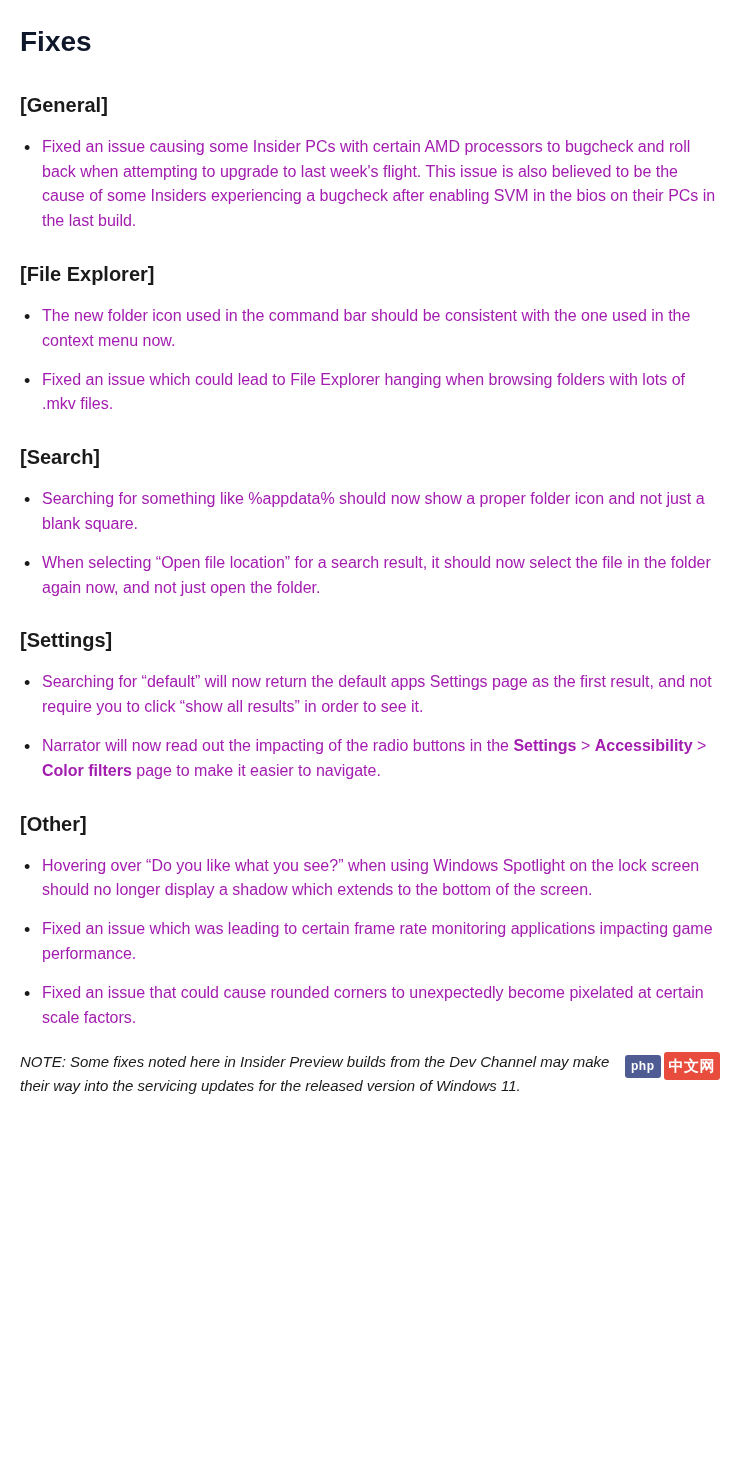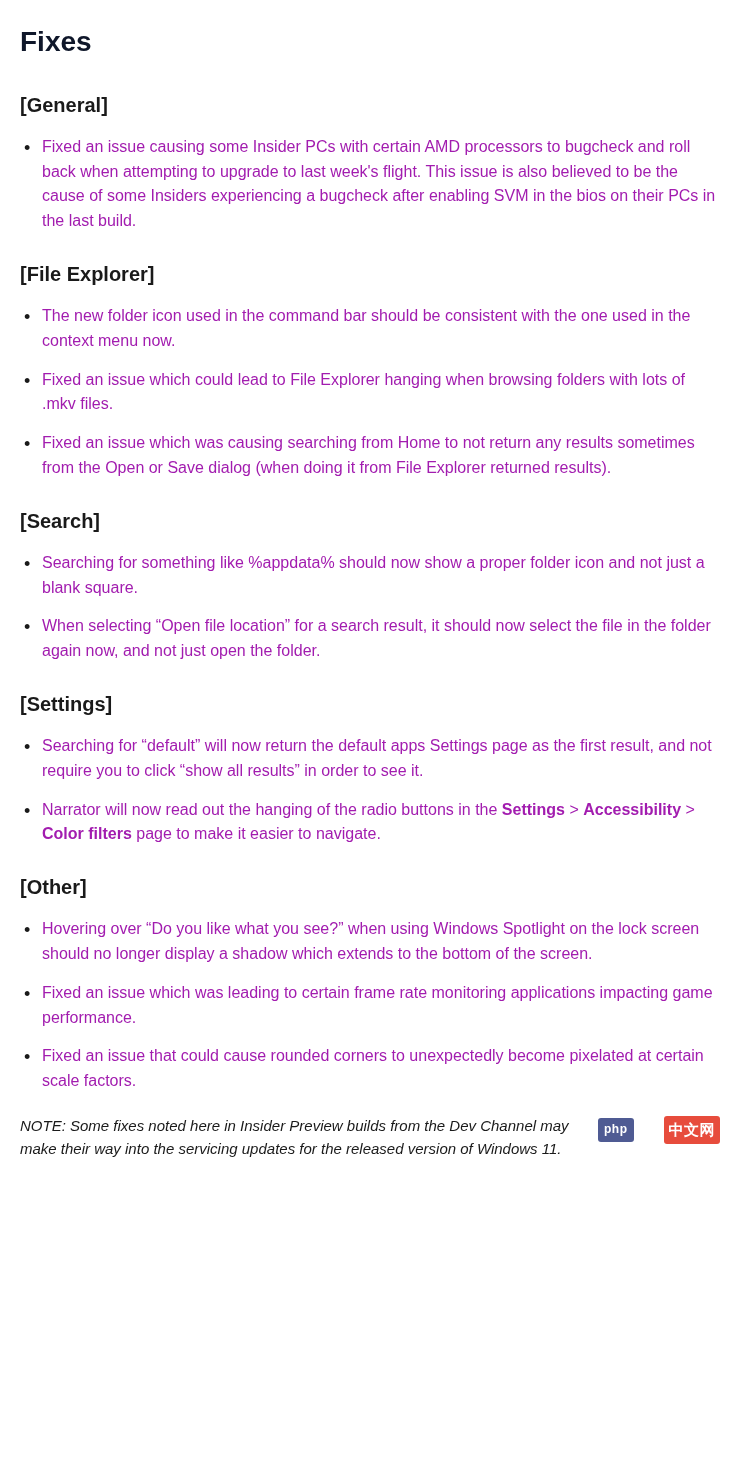--- a/index.html
+++ b/index.html
@@ -75,21 +75,20 @@
       line-height: 1.55;
       flex: 1;
     }
 
     .badge-wrap {
       display: flex;
       align-items: center;
       flex-shrink: 0;
       margin-left: 8px;
       margin-top: 2px;
-      gap: 27px;
     }
 
     .php-label {
       background: #4F5B93;
       color: #fff;
       font-size: 12px;
       font-weight: 700;
       padding: 2px 6px;
       border-radius: 3px;
       letter-spacing: 0.5px;
@@ -119,42 +118,39 @@
 </ul>
 
 <h2 class="section-heading">[File Explorer]</h2>
 <ul>
   <li>
     <span>The new folder icon used in the command bar should be consistent with the one used in the context menu now.</span>
   </li>
   <li>
     <span>Fixed an issue which could lead to File Explorer hanging when browsing folders with lots of .mkv files.</span>
   </li>
-  <li>
-    <span>Fixed an issue which was causing searching from Home to not return any results sometimes from the Open or Save dialog (when doing it from File Explorer returned results).</span>
-  </li>
 </ul>
 
 <h2 class="section-heading">[Search]</h2>
 <ul>
   <li>
     <span>Searching for something like %appdata% should now show a proper folder icon and not just a blank square.</span>
   </li>
   <li>
     <span>When selecting “Open file location” for a search result, it should now select the file in the folder again now, and not just open the folder.</span>
   </li>
 </ul>
 
 <h2 class="section-heading">[Settings]</h2>
 <ul>
   <li>
     <span>Searching for “default” will now return the default apps Settings page as the first result, and not require you to click “show all results” in order to see it.</span>
   </li>
   <li>
-    <span>Narrator will now read out the hanging of the radio buttons in the </span><span class="bold">Settings</span><span> &gt; </span><span class="bold">Accessibility</span><span> &gt; </span><span class="bold">Color filters</span><span> page to make it easier to navigate.</span>
+    <span>Narrator will now read out the impacting of the radio buttons in the </span><span class="bold">Settings</span><span> &gt; </span><span class="bold">Accessibility</span><span> &gt; </span><span class="bold">Color filters</span><span> page to make it easier to navigate.</span>
   </li>
 </ul>
 
 <h2 class="section-heading">[Other]</h2>
 <ul>
   <li>
     <span>Hovering over “Do you like what you see?” when using Windows Spotlight on the lock screen should no longer display a shadow which extends to the bottom of the screen.</span>
   </li>
   <li>
     <span>Fixed an issue which was leading to certain frame rate monitoring applications impacting game performance.</span>

